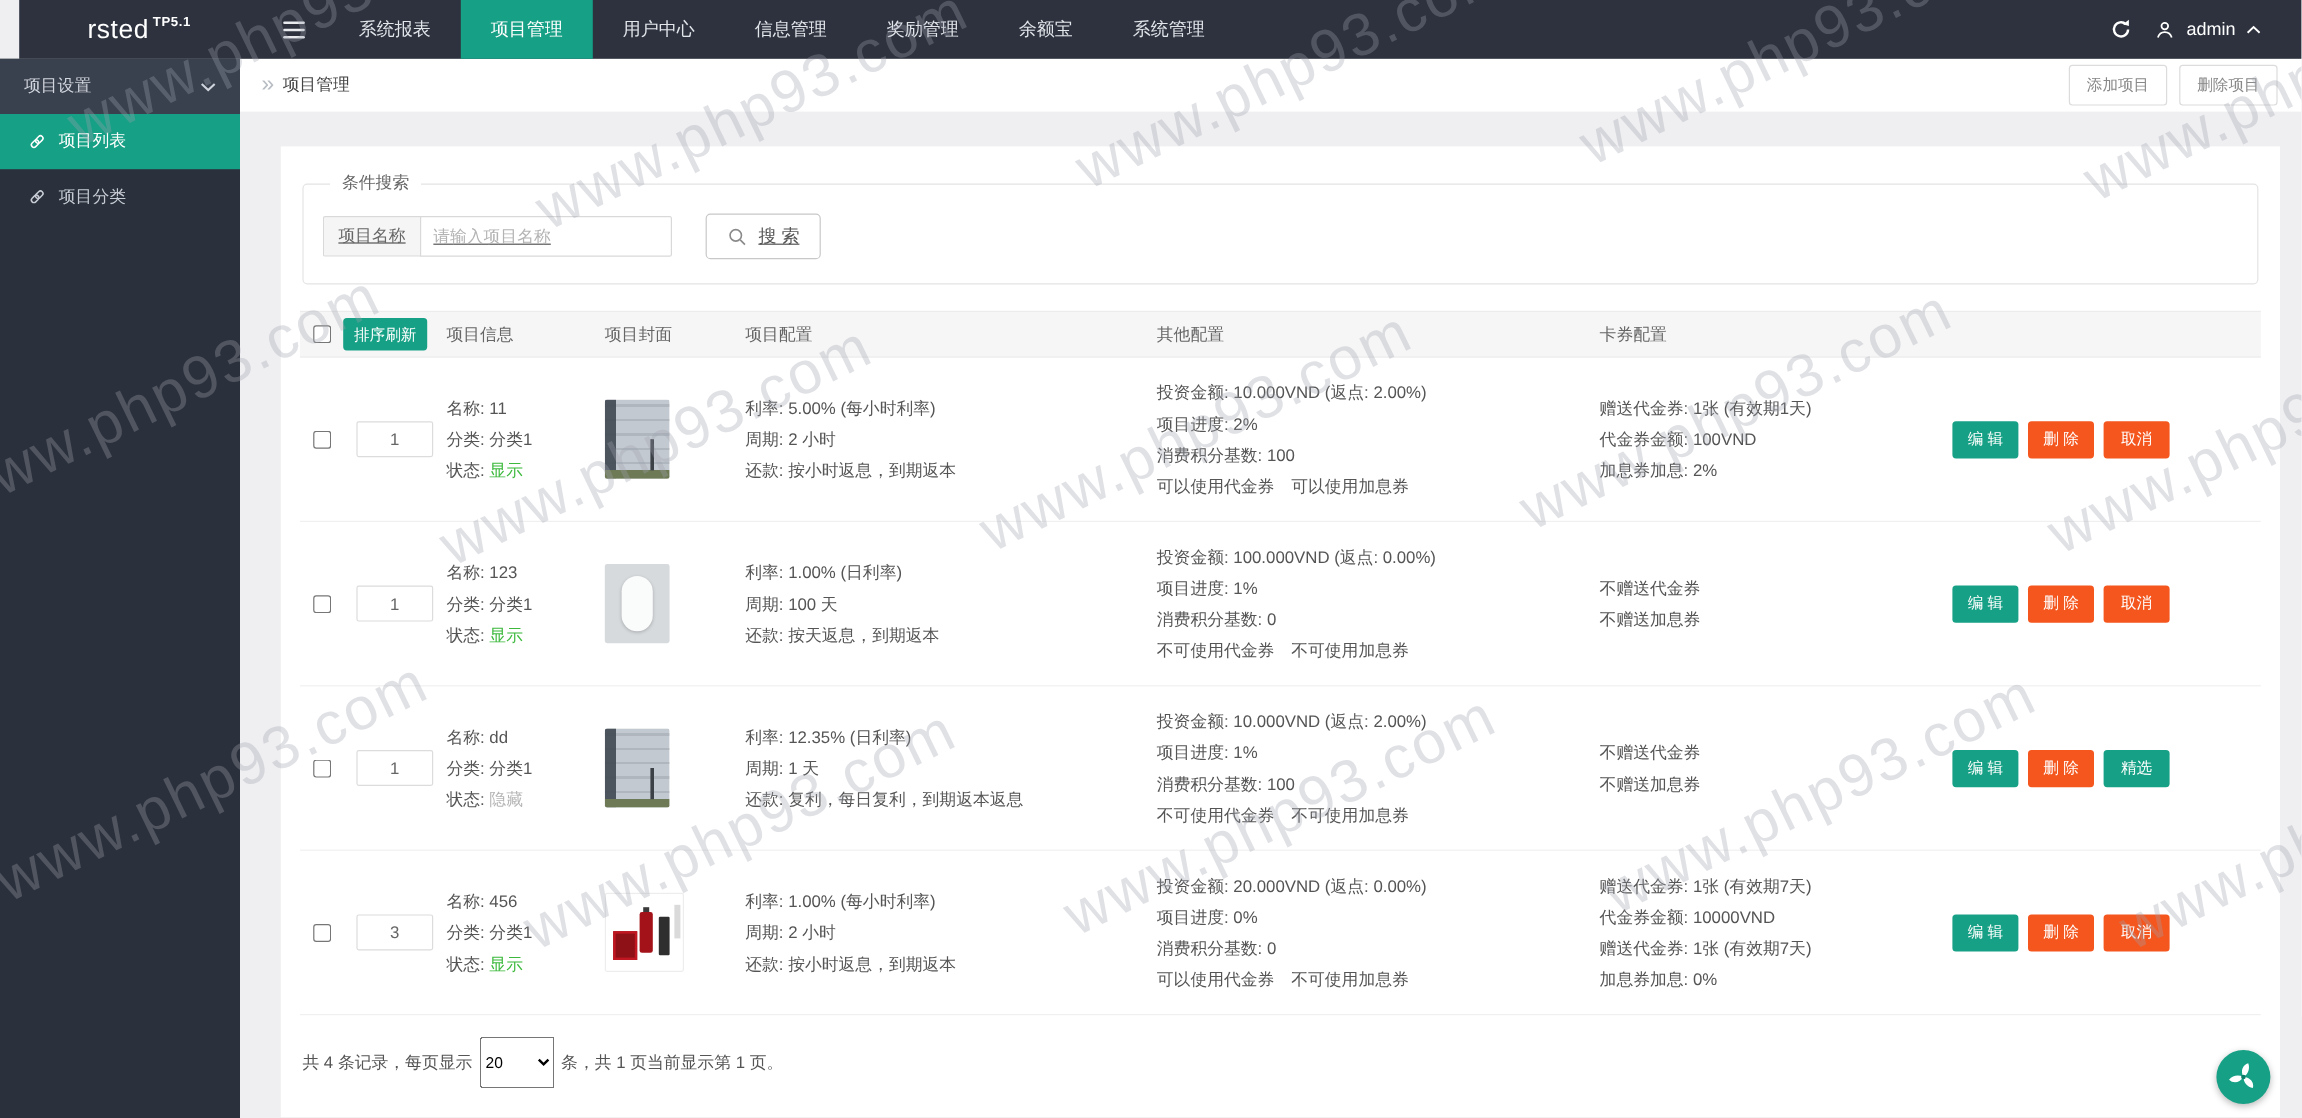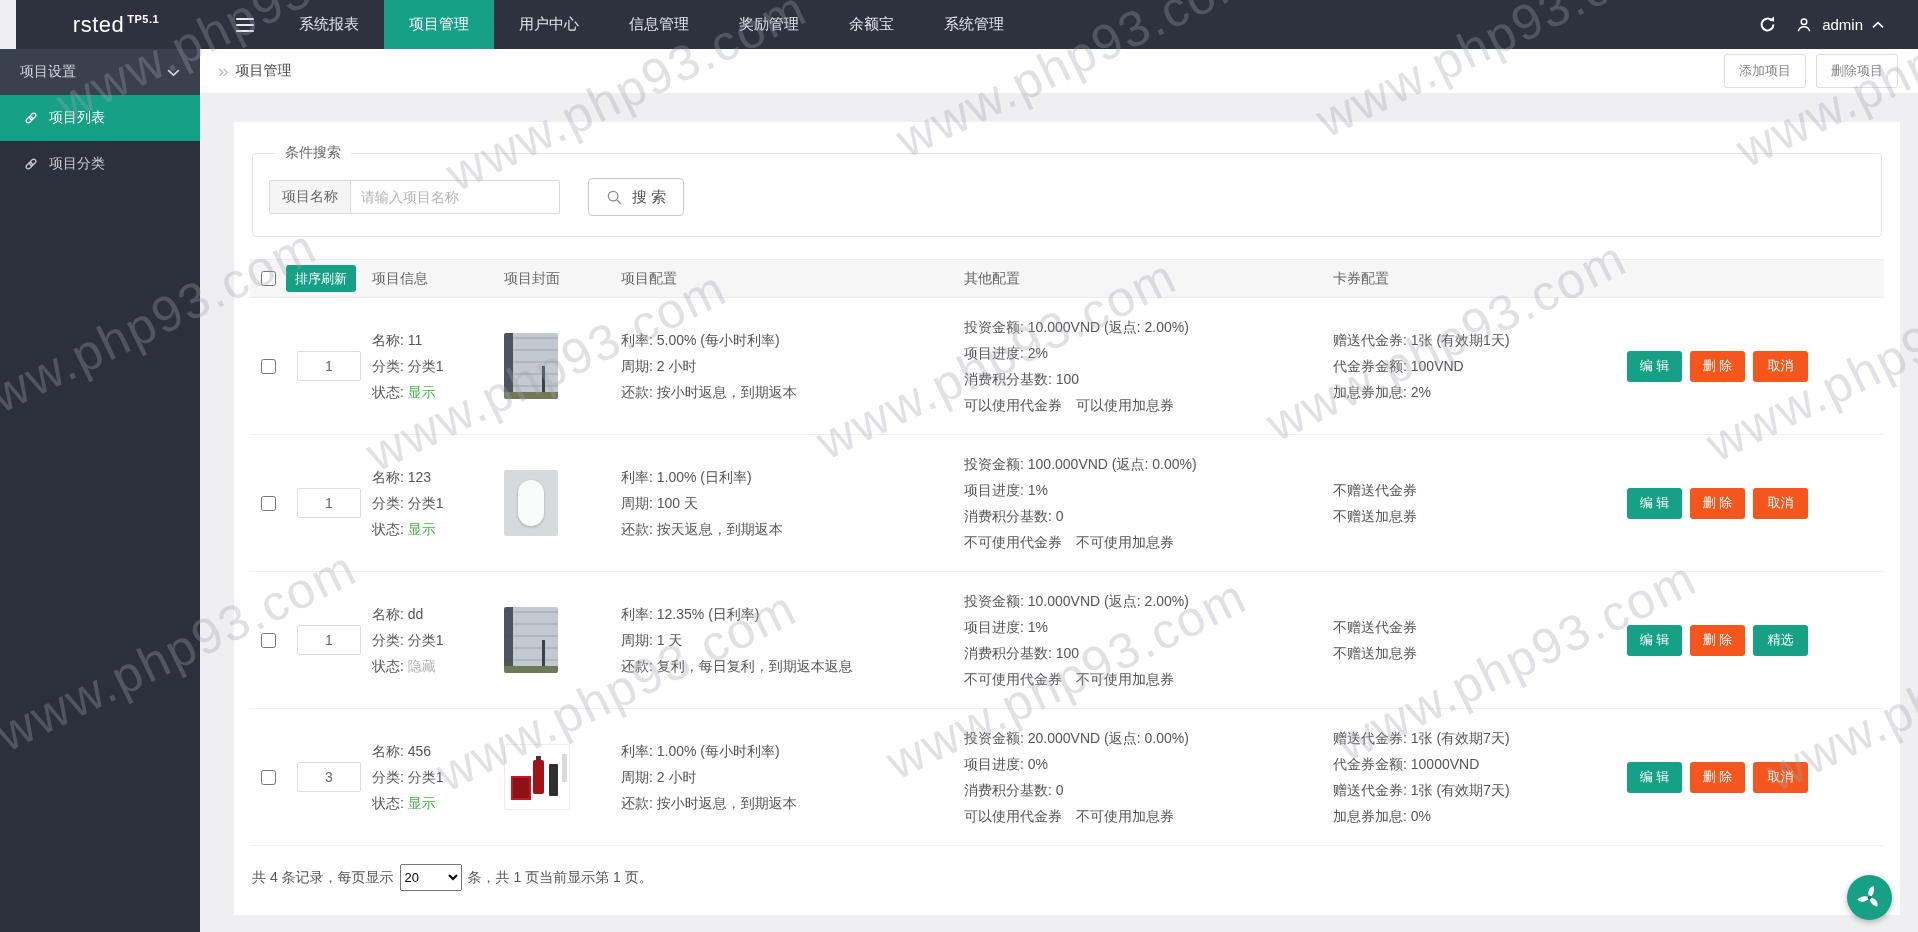--- a/index.html
+++ b/index.html
@@ -41,21 +41,21 @@
   .breadcrumb-bar{height:44px;background:#fff;display:flex;align-items:center;padding:0 20px 0 18px;}
   .breadcrumb{display:flex;align-items:center;gap:7px;font-size:14px;color:#444;}
   .bc-icon{font-size:19px;color:#B9BEC4;line-height:1;transform:translateY(-1px);}
   .page-actions{margin-left:auto;display:flex;gap:10px;}
   .ghost-btn{background:#fff;border:1px solid #DCDCDC;color:#888;font-size:13px;padding:7px 14px;border-radius:3px;cursor:pointer;}
 
   .card{margin:29px 18px 0 34px;background:#fff;padding:22px 16px 24px;min-height:612px;}
 
   fieldset.search-fs{border:1px solid #E4E4E4;border-radius:4px;margin:0 2px;padding:8px 16px 20px;}
   fieldset.search-fs legend{font-size:14px;color:#666;padding:0 10px;margin-left:6px;}
-  .search-row{display:flex;align-items:center;margin-top:8px;}
+  .search-row{display:flex;align-items:center;margin-top:8px;text-decoration:underline;}
   .addon{height:34px;display:flex;align-items:center;padding:0 12px;background:#F5F5F5;border:1px solid #D9D9D9;border-right:none;color:#666;font-size:14px;border-radius:2px 0 0 2px;}
   .search-input{height:34px;width:210px;border:1px solid #D9D9D9;padding:16px 10px;font-size:14px;color:#333;border-radius:0 2px 2px 0;outline:none;}
   .search-input::placeholder{color:#B3B3B3;}
   .search-btn{margin-left:28px;height:38px;padding:0 17px;background:#fff;border:1px solid #C8C8C8;border-radius:4px;display:flex;align-items:center;gap:9px;font-size:15px;color:#555;cursor:pointer;}
 
   .table{margin-top:22px;border-top:1px solid #ECECEC;}
   .tgrid{display:grid;grid-template-columns:36px 86px 132px 117px 343px 369px 294px 1fr;align-items:center;}
   .header-row{background:#F6F6F6;border-bottom:1px solid #ECECEC;height:38px;font-size:14px;color:#666;}
   .hcell{padding-right:6px;}
   .center{display:flex;justify-content:center;}
@@ -82,21 +82,21 @@
   .cover-product::before{content:"";position:absolute;left:6px;bottom:9px;width:16px;height:20px;background:#8E1117;border:2px solid #C01722;}
   .cover-product::after{content:"";position:absolute;left:28px;top:15px;width:11px;height:34px;background:#A31218;border-radius:2px;
     box-shadow:0 -7px 0 -3px #3A3A3A,15px 3px 0 -1px #2F2F2F,26px -9px 0 -3px #DADADA;}
 
   .row-actions{display:flex;gap:8px;}
   .rbtn{min-width:55px;height:31px;border:none;border-radius:3px;color:#fff;font-size:13px;cursor:pointer;padding:0 10px;}
   .rbtn.primary{background:#16A085;}
   .rbtn.danger{background:#F4561E;}
 
   .pagination{margin-top:18px;display:flex;align-items:center;gap:6px;font-size:14px;color:#555;padding-left:2px;}
-  .pagination select{height:27px;min-width:62px;font-size:13px;font-family:inherit;}
+  .pagination select{height:43px;min-width:62px;font-size:13px;font-family:inherit;}
 
   .fab{position:absolute;right:26px;bottom:12px;width:45px;height:45px;border-radius:50%;background:#16A085;border:none;display:flex;align-items:center;justify-content:center;cursor:pointer;box-shadow:0 2px 6px rgba(0,0,0,.28);z-index:20;}
 </style>
 </head>
 <body>
 
 <header class="topbar">
   <div class="logo-area">
     <span>rsted</span>
       <sup>TP5.1</sup>

